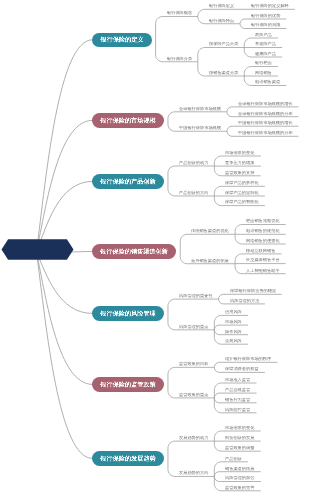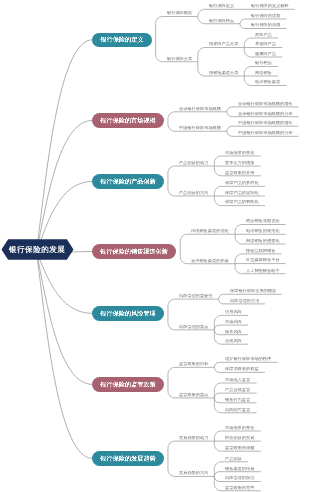--- a/index.html
+++ b/index.html
@@ -88,23 +88,20 @@
       <path d="M167.94,458.40 L167.94,448.10 C167.94,444.23 171.07,441.10 174.94,441.10 L214.34,441.10" fill="none" stroke="#9b9b9b" stroke-width="0.75" stroke-linecap="butt"></path>
       <path d="M167.94,458.40 L167.94,469.45 C167.94,473.32 171.07,476.45 174.94,476.45 L214.34,476.45" fill="none" stroke="#9b9b9b" stroke-width="0.75" stroke-linecap="butt"></path>
       <path d="M214.34,441.10 L214.34,438.00 C214.34,434.13 217.47,431.00 221.34,431.00 L260.74,431.00" fill="none" stroke="#9b9b9b" stroke-width="0.75" stroke-linecap="butt"></path>
       <path d="M214.34,441.10 L260.74,441.10" fill="none" stroke="#9b9b9b" stroke-width="0.75" stroke-linecap="butt"></path>
       <path d="M214.34,441.10 L214.34,444.20 C214.34,448.07 217.47,451.20 221.34,451.20 L260.74,451.20" fill="none" stroke="#9b9b9b" stroke-width="0.75" stroke-linecap="butt"></path>
       <path d="M214.34,476.45 L214.34,468.80 C214.34,464.93 217.47,461.80 221.34,461.80 L248.14,461.80" fill="none" stroke="#9b9b9b" stroke-width="0.75" stroke-linecap="butt"></path>
       <path d="M214.34,476.45 L214.34,476.45 C214.34,473.83 216.47,471.70 219.09,471.70 L260.74,471.70" fill="none" stroke="#9b9b9b" stroke-width="0.75" stroke-linecap="butt"></path>
       <path d="M214.34,476.45 L214.34,476.45 C214.34,479.24 216.60,481.50 219.39,481.50 L260.74,481.50" fill="none" stroke="#9b9b9b" stroke-width="0.75" stroke-linecap="butt"></path>
       <path d="M214.34,476.45 L214.34,483.80 C214.34,487.67 217.47,490.80 221.34,490.80 L260.74,490.80" fill="none" stroke="#9b9b9b" stroke-width="0.75" stroke-linecap="butt"></path>
     </svg>
-<div class="root-node" style="left: 1.5px; top: 239.2px; width: 72px; height: 20.6px;">
-      <span class="root-label">银行保险的发展</span>
-    </div>
     <div class="branch" style="left: 91.5px; top: 32.6px; width: 60.32px; height: 14.4px; background: rgb(45, 138, 156);">
       <span>银行保险的定义</span>
     </div>
     <div class="leaf" style="left: 166.62px; top: 11.32px;">银行保险概念</div>
     <div class="leaf" style="left: 208.82px; top: 4.1px;">银行保险定义</div>
     <div class="leaf" style="left: 251.02px; top: 4.1px;">银行保险的定义解释</div>
     <div class="leaf" style="left: 208.82px; top: 18.55px;">银行保险特点</div>
     <div class="leaf" style="left: 251.02px; top: 13.8px;">银行保险的优势</div>
     <div class="leaf" style="left: 251.02px; top: 23.3px;">银行保险的局限</div>
     <div class="leaf" style="left: 166.62px; top: 56.55px;">银行保险分类</div>

